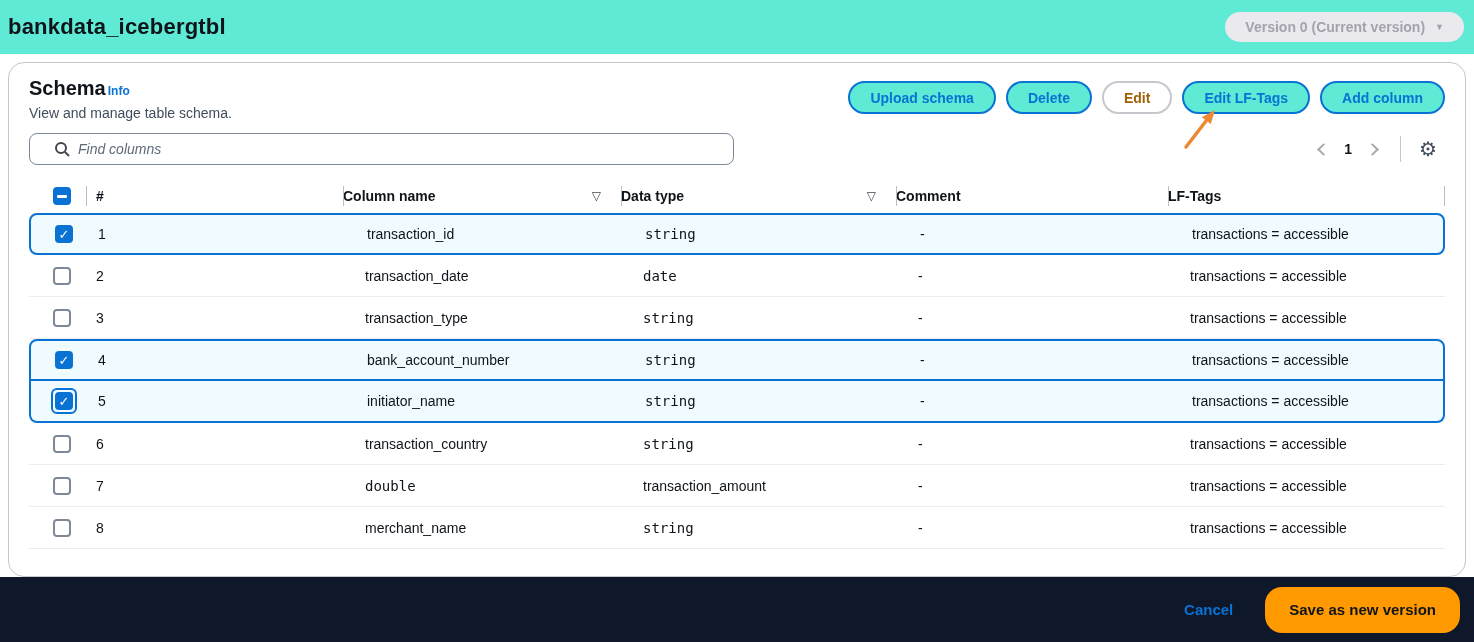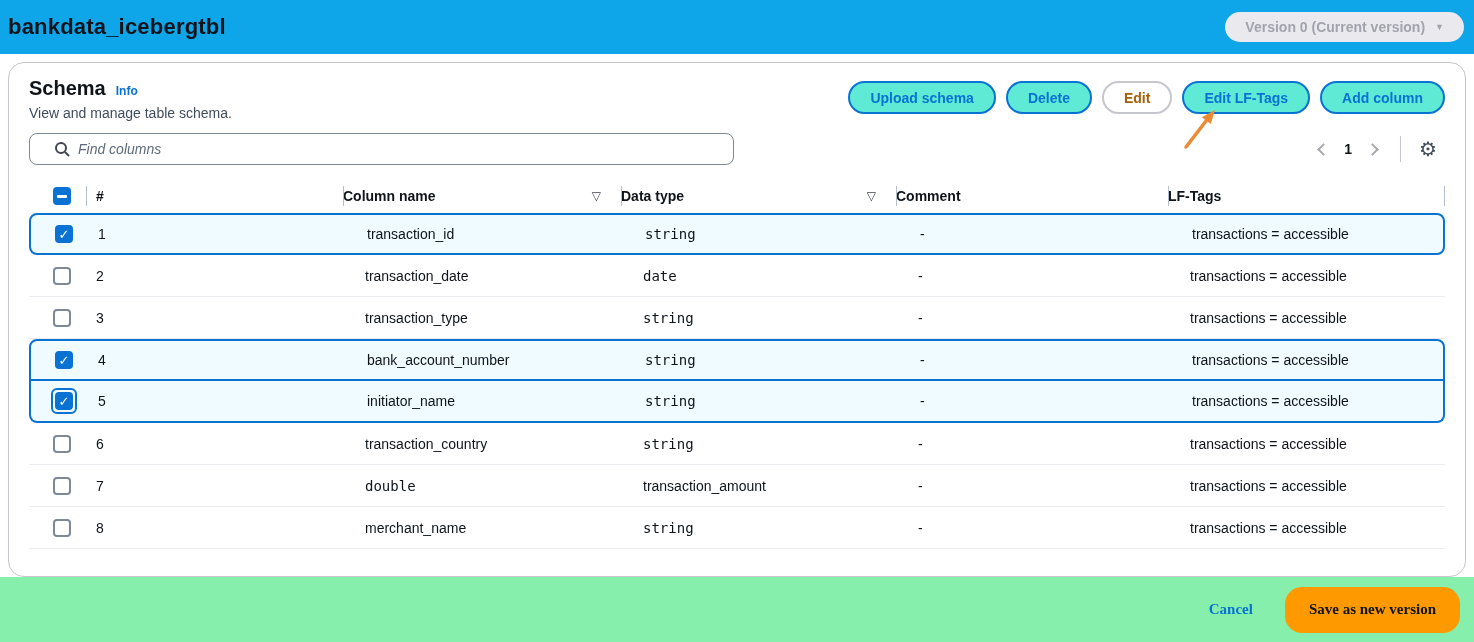--- a/index.html
+++ b/index.html
@@ -11,37 +11,37 @@
   *{box-sizing:border-box;margin:0;padding:0;}
   html,body{background:#fff;}
   body{
     width:1474px;height:642px;position:relative;overflow:hidden;
     font-family:"Liberation Sans",sans-serif;color:#0f141a;
   }
   
   .page-header{
     position:absolute;left:0;top:0;width:100%;height:54px;
     display:flex;align-items:center;justify-content:space-between;
-    padding:0 10px 0 8px;background:#0ea5e9;
+    padding:0 10px 0 8px;background:#5eead4;
   }
   .page-title{font-size:22px;font-weight:700;letter-spacing:.2px;}
   .version-btn{
     background:#e9e9ee;color:#a3a3ad;font-weight:700;font-size:14px;
     border:none;border-radius:16px;height:30px;padding:4px 20px;
     display:flex;align-items:center;gap:10px;cursor:default;
   }
   .version-btn .caret{font-size:9px;line-height:1;}
   
   .card{
     position:absolute;left:8px;top:62px;width:1458px;height:515px;
     background:#fff;border:1px solid #c6c6cd;border-radius:16px;
     padding:14px 20px 0 20px;
   }
   .card-header{display:flex;justify-content:space-between;align-items:flex-start;}
-  .heading-line{display:flex;align-items:baseline;gap:10px;}
+  .heading-line{display:flex;align-items:baseline;gap:2px;}
   .panel-heading{font-size:20px;font-weight:700;}
   .info-link{font-size:12px;font-weight:700;color:var(--accent);text-decoration:none;cursor:pointer;}
   .panel-desc{font-size:14px;color:#414d5c;margin-top:5px;}
   .actions{display:flex;gap:10px;margin-top:4px;}
   .btn{
     background:#5eead4;border:2px solid var(--accent);color:var(--accent);
     font-weight:700;font-size:14px;font-family:inherit;
     border-radius:17px;height:33px;padding:0 20px;cursor:pointer;white-space:nowrap;
   }
   .btn.disabled{border-color:#c6c6cd;color:#a16207;cursor:default;background:#fff;}
@@ -106,22 +106,22 @@
     display:flex;align-items:center;justify-content:center;
   }
   .trow.selected .cb,.cb.indeterminate{background:var(--accent);border-color:var(--accent);}
   .trow.selected .cb::after{
     content:"\2713";color:#fff;font-size:13px;font-weight:700;line-height:1;
     font-family:"DejaVu Sans",sans-serif;
   }
   .cb.indeterminate::after{content:"";width:10px;height:3px;background:#fff;border-radius:1px;}
   
   .footer{
-    position:absolute;left:0;bottom:0;width:100%;height:65px;background:#86efac;
-    display:flex;align-items:center;justify-content:flex-end;gap:32px;padding-right:14px;font-family:Liberation Serif, serif;
+    position:absolute;left:0;bottom:0;width:100%;height:65px;background:#0f172a;
+    display:flex;align-items:center;justify-content:flex-end;gap:32px;padding-right:14px;
   }
   .link-btn{background:none;border:none;color:var(--accent);font-weight:700;font-size:15px;font-family:inherit;cursor:pointer;}
   .primary-btn{
     background:var(--primary-bg);border:none;color:#0f141a;font-weight:700;font-size:15px;
     font-family:inherit;border-radius:17px;height:46px;padding:0 24px;cursor:pointer;
   }
 </style>
 </head>
 <body>
 

